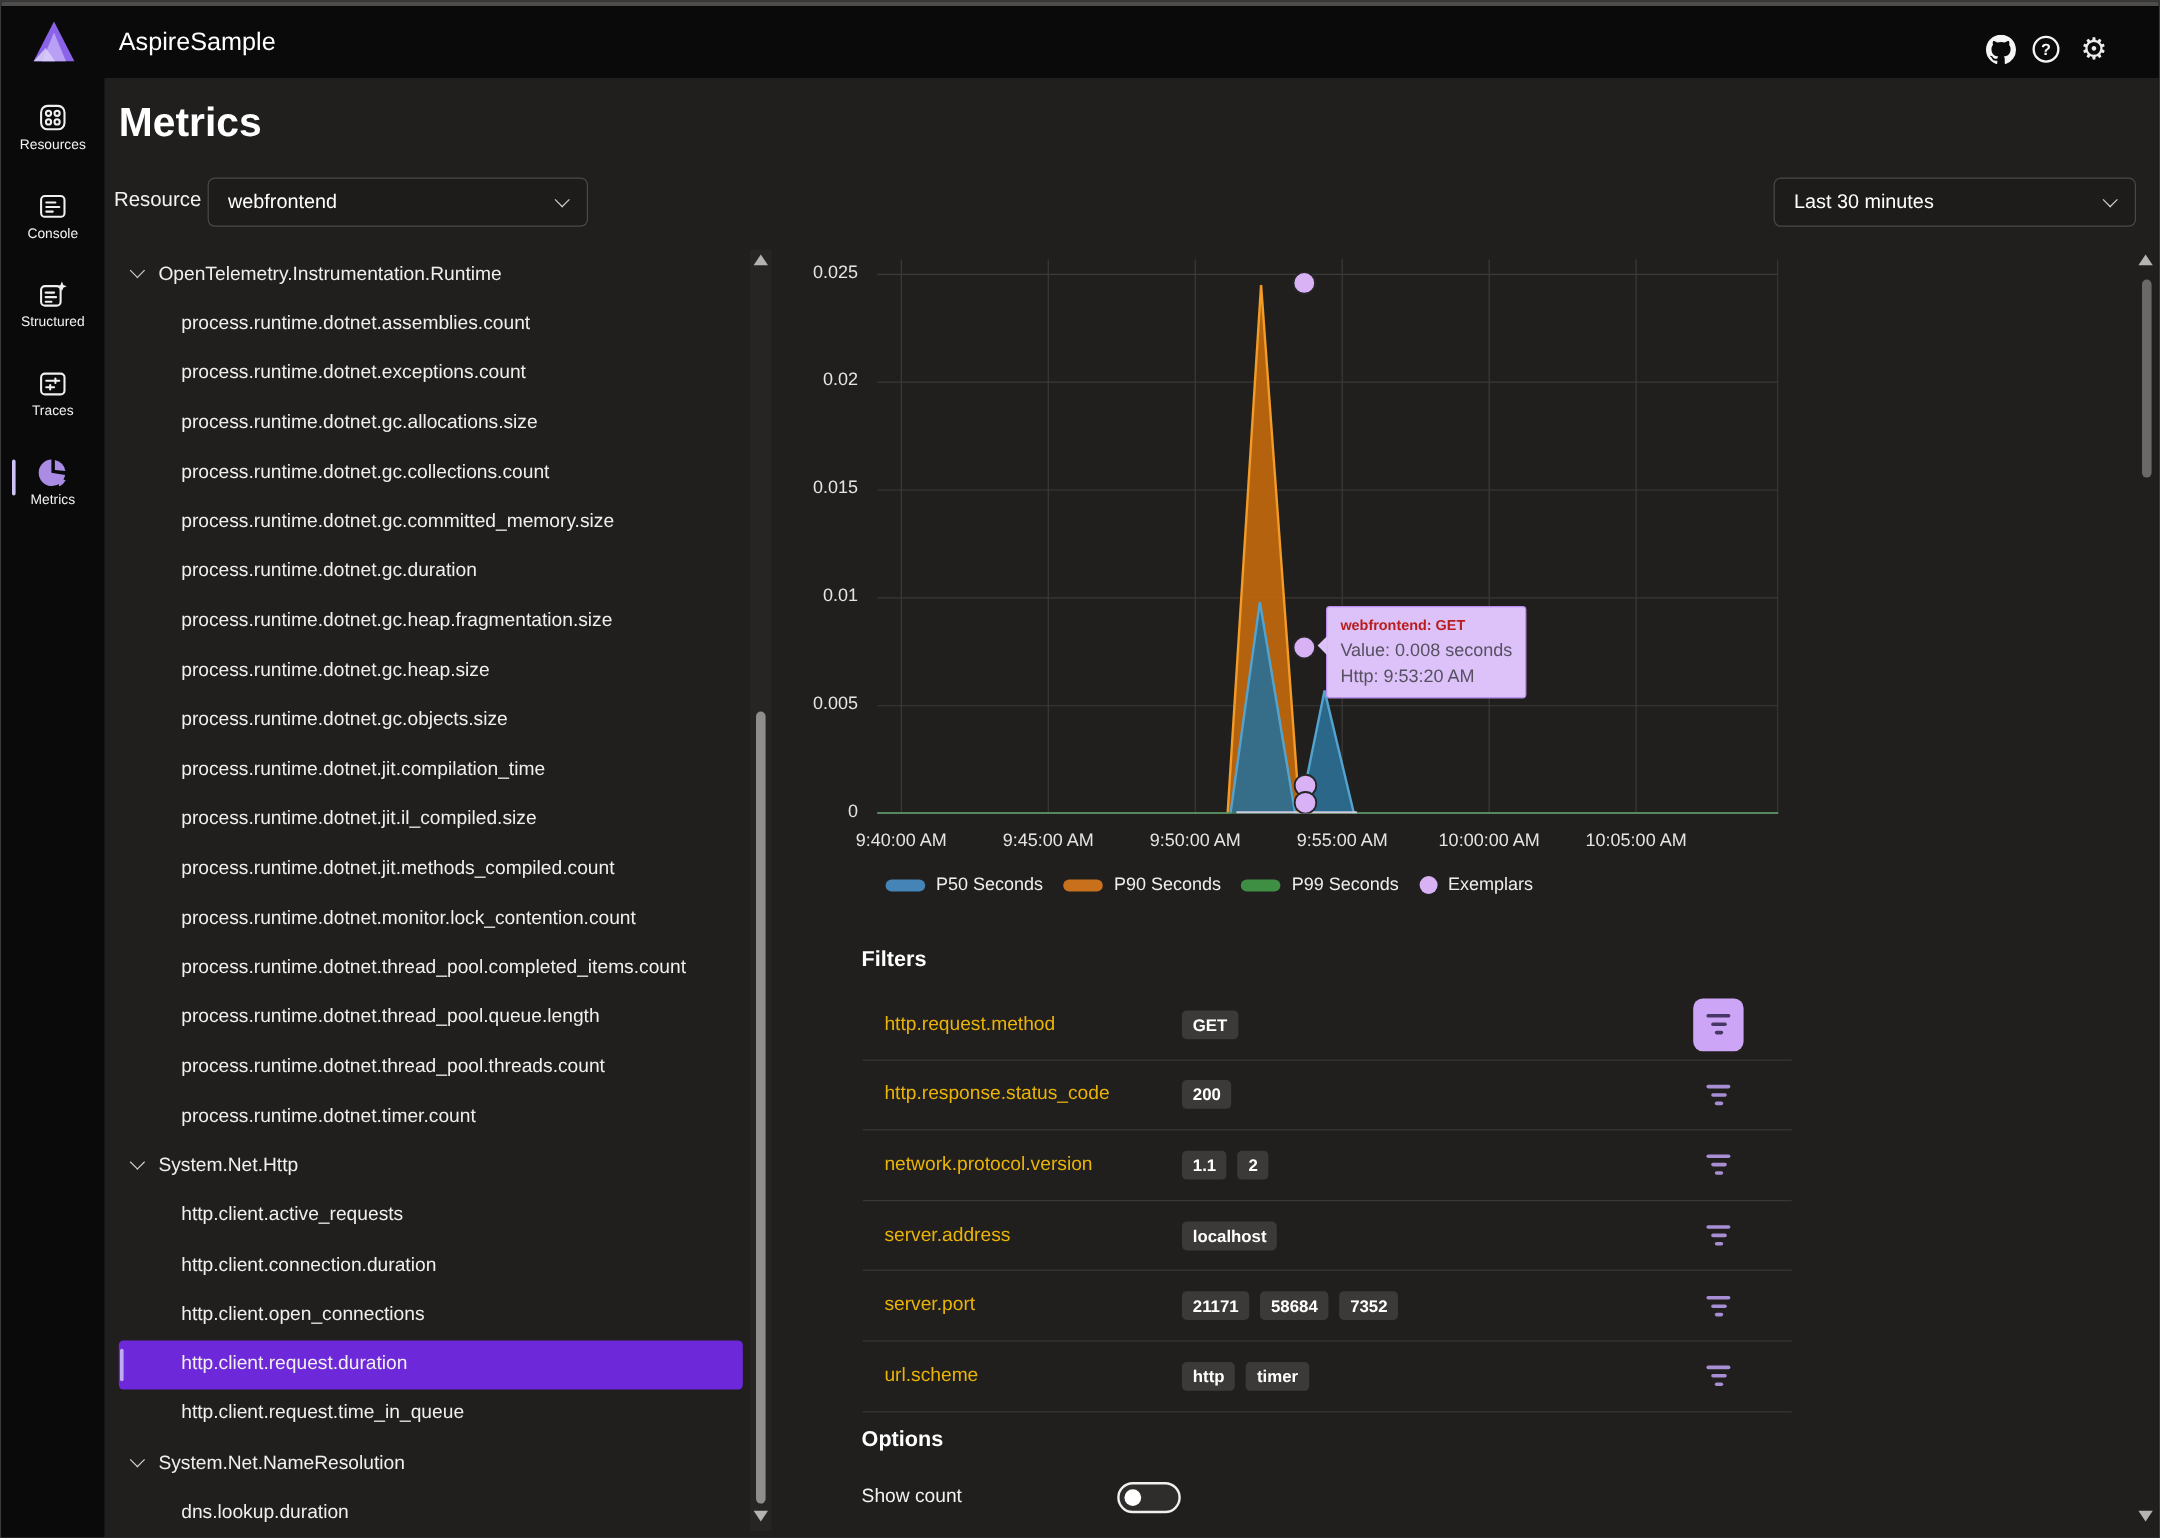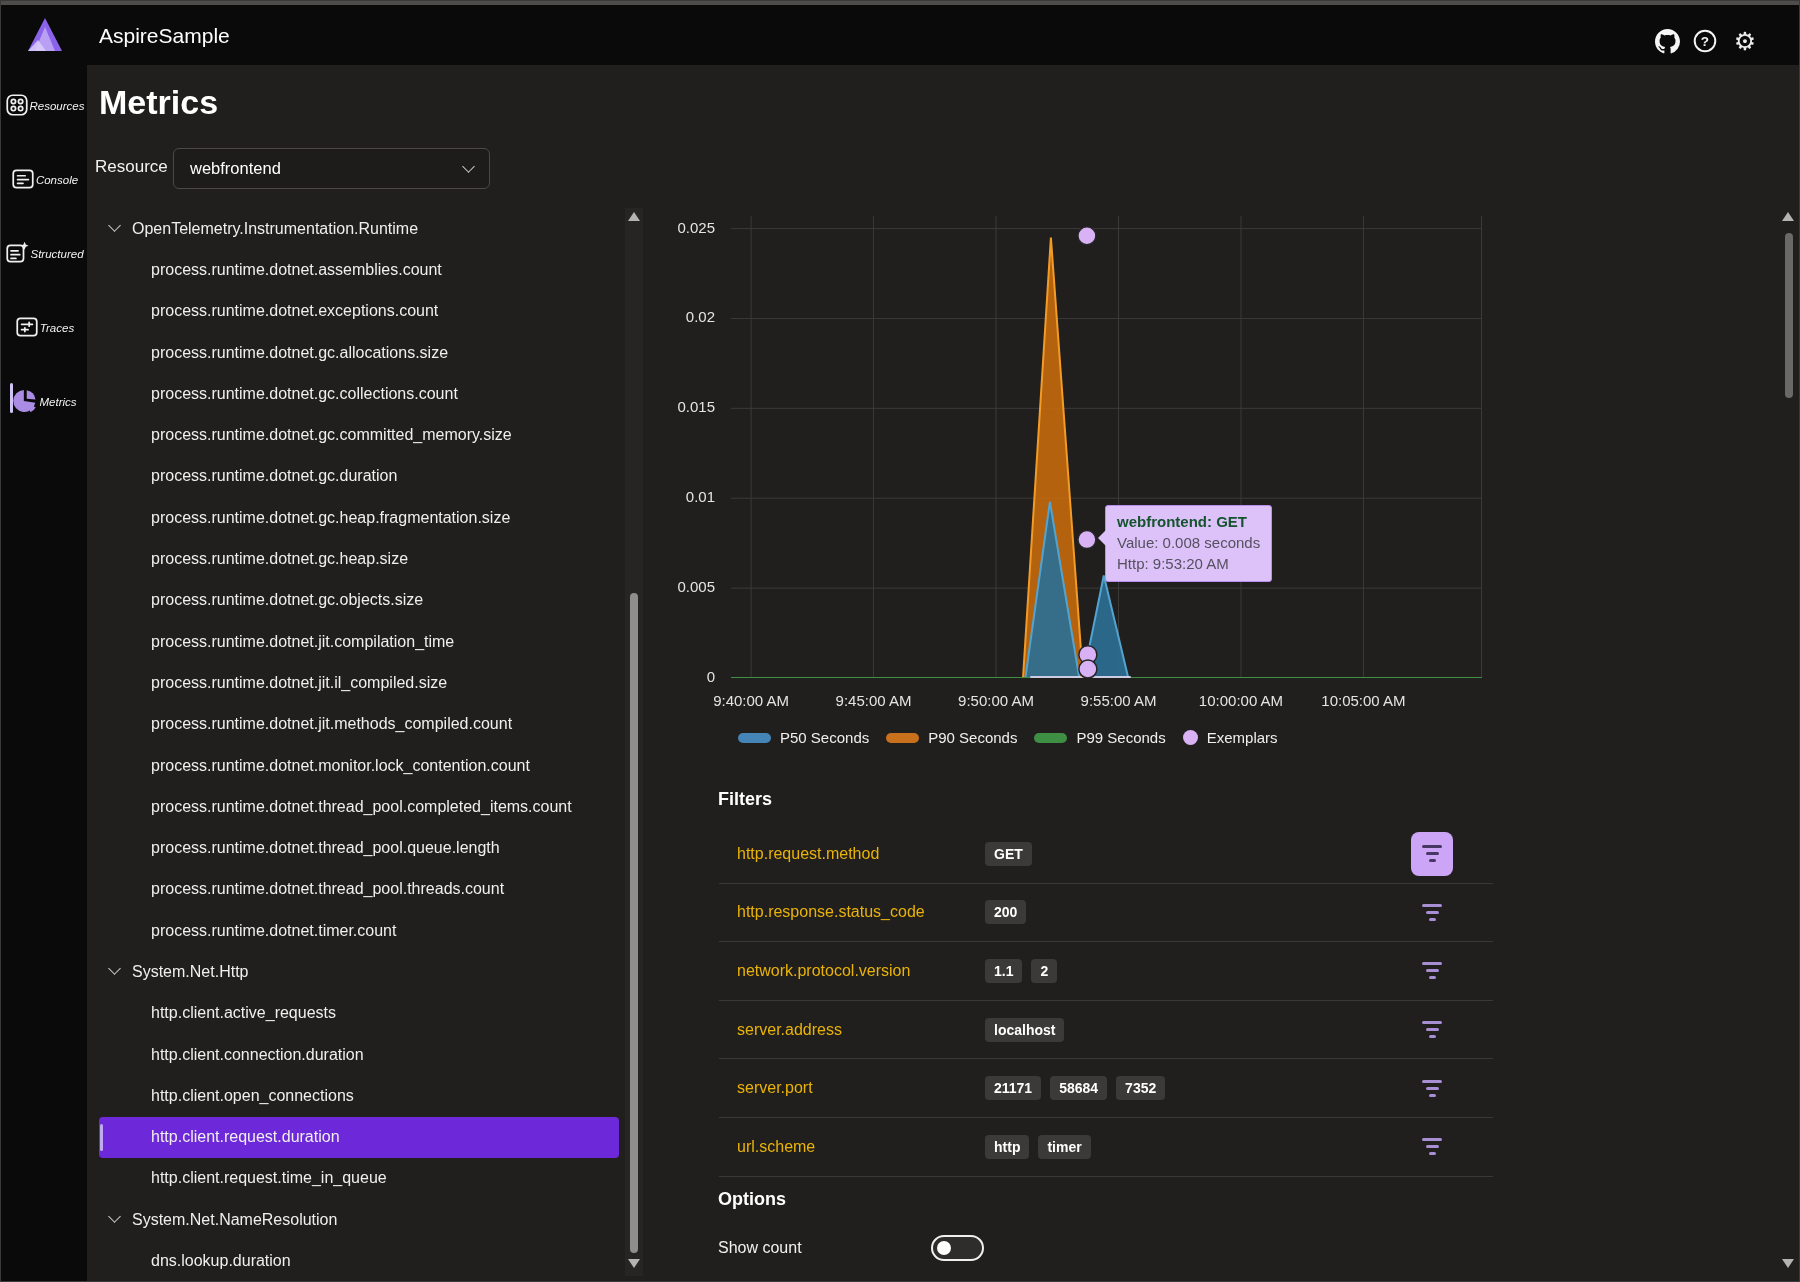--- a/index.html
+++ b/index.html
@@ -8,21 +8,21 @@
           border:1px solid #3a3a3a;box-sizing:border-box;}
   .top-strip{position:absolute;left:0;top:0;width:100%;height:4px;background:#4e4d4c;}
   
   .header{position:absolute;left:0;top:4px;width:100%;height:60px;background:#0a0a0a;}
   .logo{position:absolute;left:24px;top:10px;width:40px;height:40px;}
   .app-title{position:absolute;left:98px;top:19px;font-size:21px;font-weight:400;color:#fff;}
   .hdr-icon{position:absolute;top:22px;width:28px;height:28px;display:flex;align-items:center;justify-content:center;cursor:pointer;}
   .hdr-github{left:1652px;} .hdr-help{left:1690px;} .hdr-gear{left:1730px;font-size:25px;color:#ececec;line-height:28px;}
   
   .sidebar{position:absolute;left:0;top:64px;width:86px;height:1218px;background:#0a0a0a;}
-  .side-item{position:relative;width:86px;height:68px;display:flex;flex-direction:row;align-items:center;justify-content:center;cursor:pointer;margin-top:6px;font-style:italic;}
+  .side-item{position:relative;width:86px;height:68px;display:flex;flex-direction:column;align-items:center;justify-content:center;cursor:pointer;margin-top:6px;}
   .side-icon{height:30px;display:flex;align-items:center;justify-content:center;}
   .side-label{font-size:11.5px;color:#f2f2f2;margin-top:2px;}
   .side-indicator{position:absolute;left:9px;top:16px;width:3px;height:30px;border-radius:2px;background:#cfc2f5;}
   
   .main-bg{position:absolute;left:86px;top:64px;width:1714px;height:1218px;background:#201f1e;}
   .page-title{position:absolute;left:98px;top:82px;font-size:34px;font-weight:700;color:#fff;}
   .res-label{position:absolute;left:94px;top:156px;font-size:17px;color:#f2f2f2;}
   .select{position:absolute;height:41px;background:#1d1c1b;border:1px solid #4c4945;border-radius:6px;
           display:flex;align-items:center;padding:0 16px;font-size:16.5px;color:#fff;cursor:pointer;box-sizing:border-box;}
   .sel-resource{left:172px;top:147px;width:317px;}
@@ -47,21 +47,21 @@
   .xlab{position:absolute;top:691px;width:130px;text-align:center;font-size:15px;color:#e6e4e2;}
   #plot-svg{position:absolute;left:730px;top:215px;}
   .grid{stroke:#3b3a38;stroke-width:1;}
   .legend{position:absolute;left:737px;top:728px;display:flex;align-items:center;gap:17px;}
   .leg-item{display:flex;align-items:center;gap:9px;font-size:15px;color:#f0efee;cursor:pointer;}
   .leg-swatch{width:33px;height:10px;border-radius:5px;}
   .leg-dot{width:15px;height:15px;border-radius:50%;}
   
   .tooltip{position:absolute;left:1104px;top:504px;background:#dcc2f8;border:1px solid #bb8df0;border-radius:3px;
            padding:5px 11px 7px 11px;color:#565060;font-size:15px;line-height:21px;}
-  .tooltip .tt-title{font-weight:700;font-size:15px;color:#14532d;}
+  .tooltip .tt-title{font-weight:700;font-size:12px;color:#b91c1c;}
   .tooltip .tt-arrow{position:absolute;left:-8px;top:24px;width:0;height:0;
            border-top:8px solid transparent;border-bottom:8px solid transparent;border-right:8px solid #dcc2f8;}
   
   .filters-heading{position:absolute;left:717px;top:788px;font-size:18px;font-weight:700;color:#fff;}
   .filter-rows{position:absolute;left:718px;top:824px;width:774px;}
   .filter-row{position:relative;height:57.6px;display:flex;align-items:center;border-bottom:1px solid #3a3836;}
   .flabel{font-size:16px;color:#eab308;margin-left:18px;width:240px;}
   .fvalues{display:flex;gap:9px;margin-left:8px;font-weight:bold;}
   .badge{background:#3c3a38;border-radius:4px;padding:4px 9px;font-size:14px;color:#fff;}
   .ficon-btn{position:absolute;right:40px;width:42px;height:44px;display:flex;align-items:center;justify-content:center;
@@ -162,20 +162,24 @@
         <span class="side-label">Metrics</span>
       </div>
     </div>
 
   <div class="main-bg"></div>
   <div class="page-title">Metrics</div>
 
   <div class="res-label">Resource</div>
   <div class="select sel-resource">
     <span>webfrontend</span>
+    <span class="chev"></span>
+  </div>
+  <div class="select sel-time">
+    <span>Last 30 minutes</span>
     <span class="chev"></span>
   </div>
 
   <div class="tree" id="tree">
       <div class="tree-row group">
         <span class="chev"></span>
         <span class="tlabel">OpenTelemetry.Instrumentation.Runtime</span>
       </div>
       <div class="tree-row item">
         <span class="tlabel">process.runtime.dotnet.assemblies.count</span>

